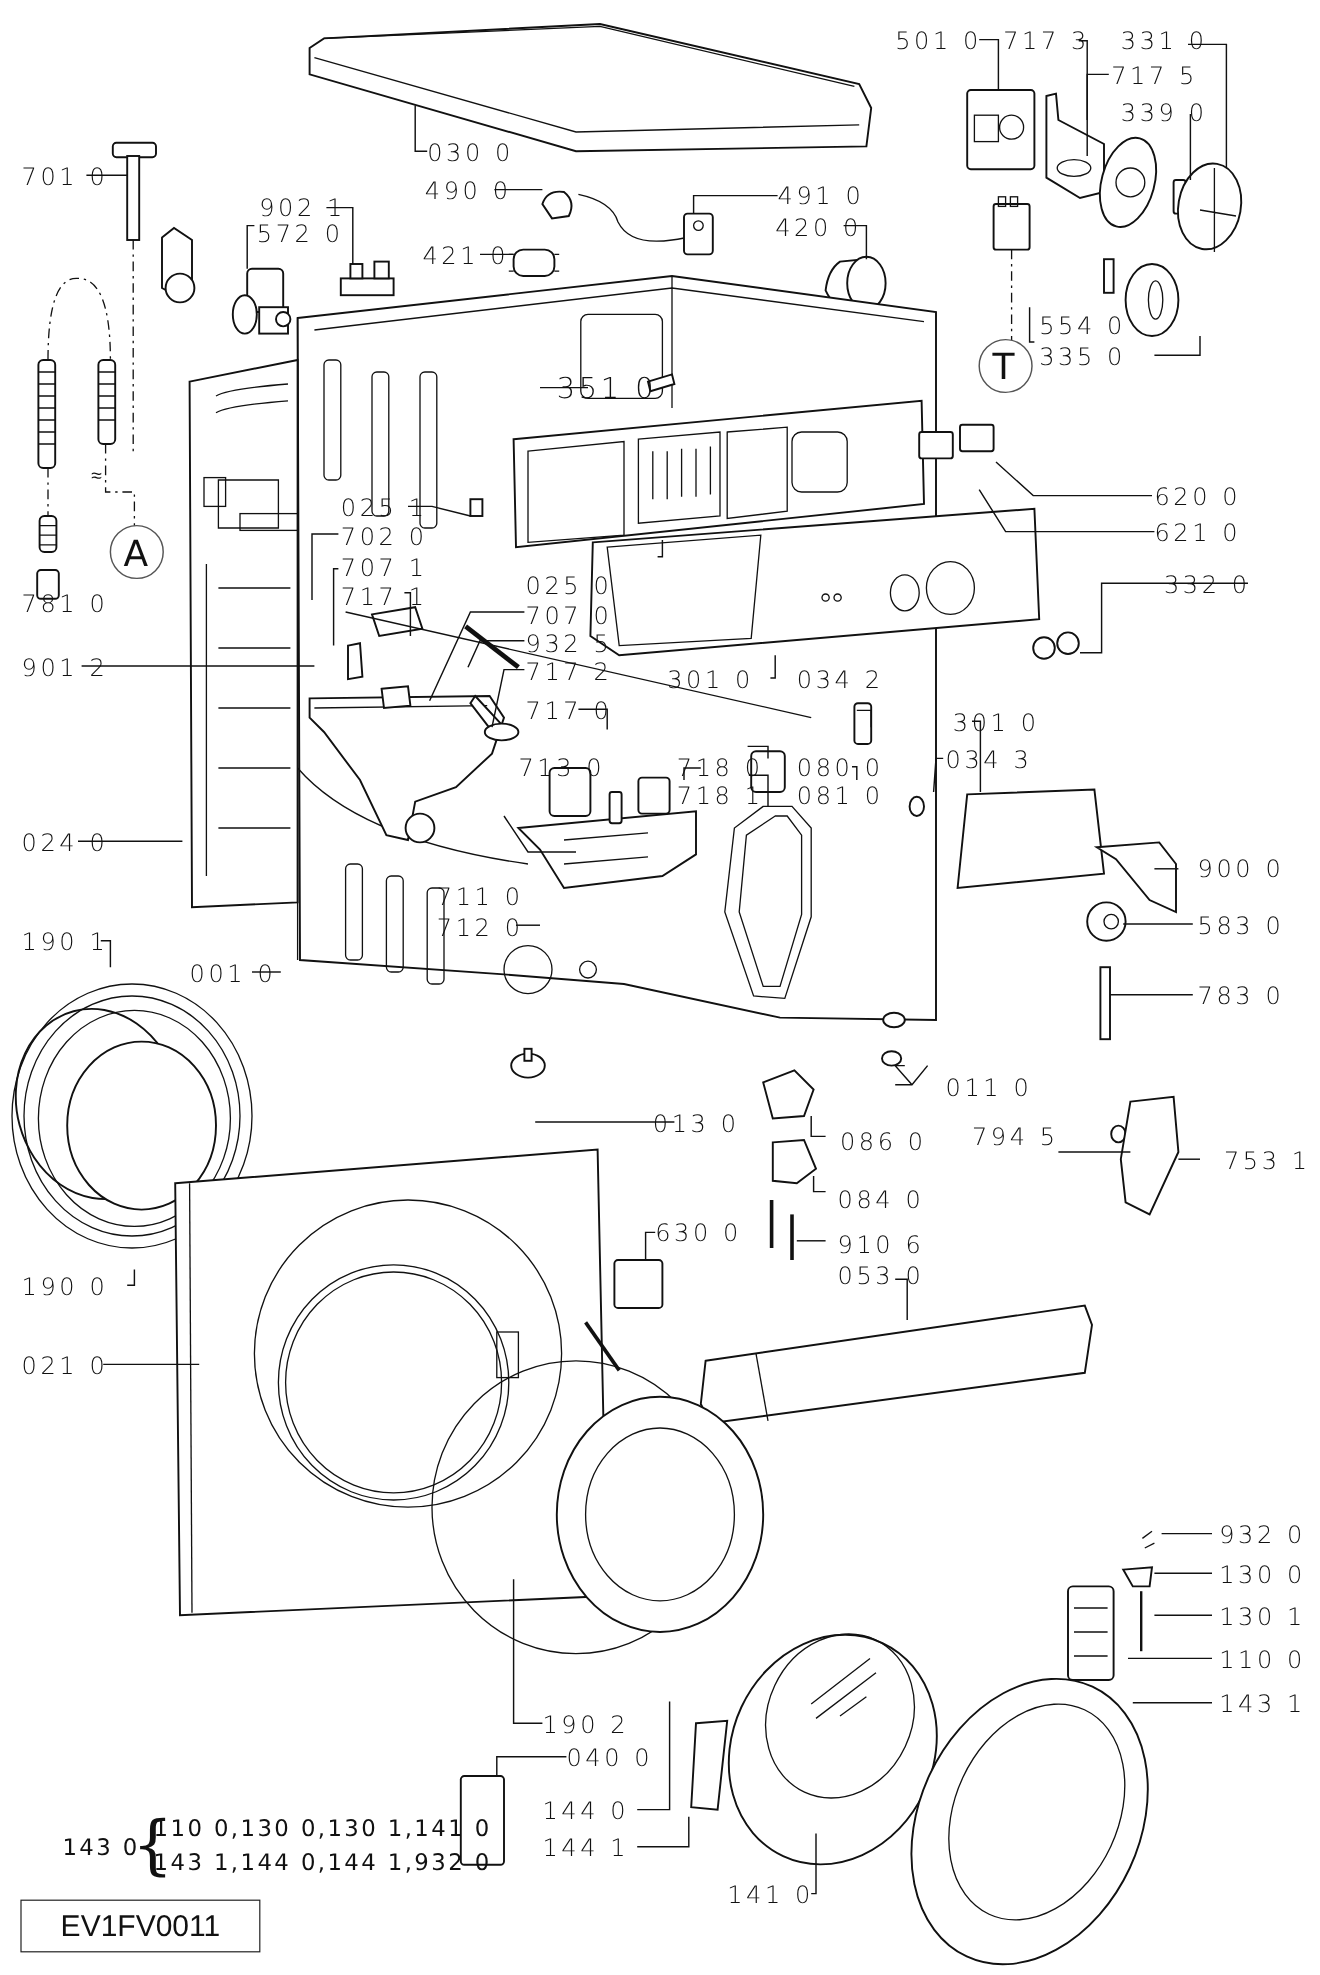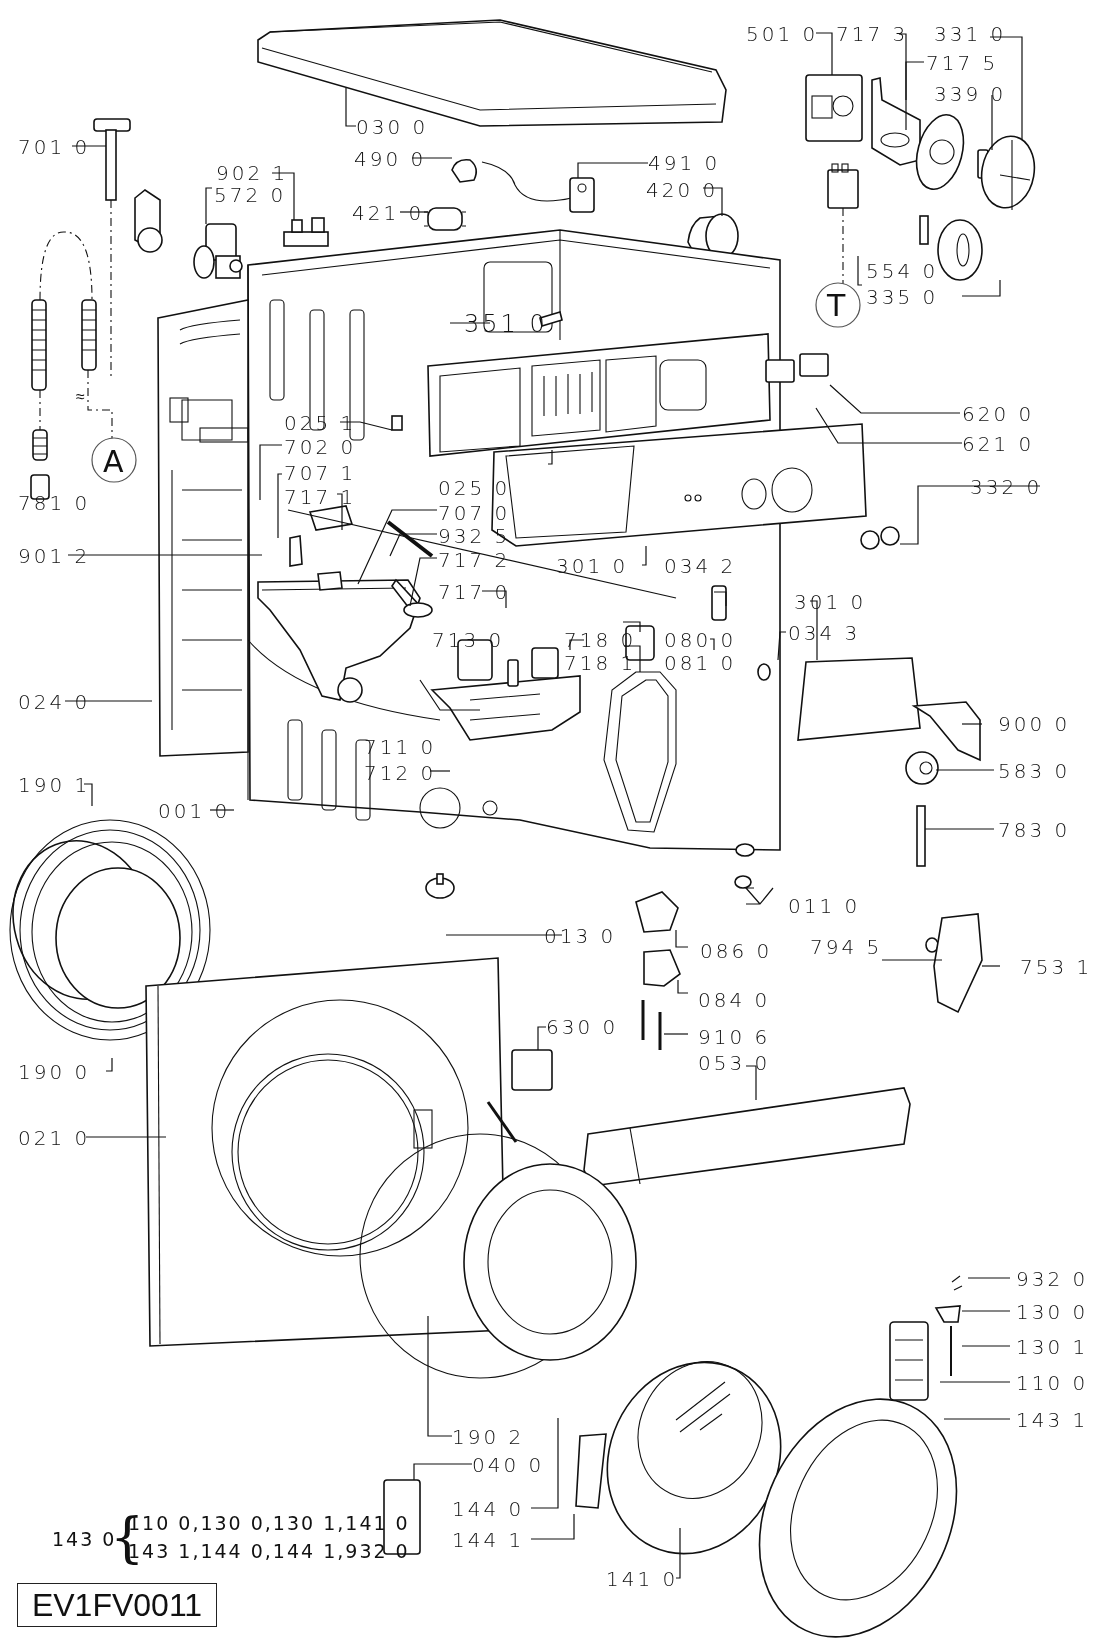--- a/index.html
+++ b/index.html
@@ -11,21 +11,21 @@
   .leader { fill: none; stroke: #111; stroke-width: 1.2; }
   .dash { fill: none; stroke: #111; stroke-width: 1.1; stroke-dasharray: 8 4 2 4; }
   .lbl { font-family: "DejaVu Sans", sans-serif; font-size: 20px; fill: #111;
          letter-spacing: 3px; font-weight: 300; }
   .lbl-big { font-size: 24px; }
   .circle-mark { fill: #fff; stroke: #555; stroke-width: 1.2; }
   .circle-text { font-family: "DejaVu Sans", sans-serif; font-size: 30px; fill: #111; }
   .note { font-family: "DejaVu Sans", sans-serif; font-size: 19px; fill: #111; letter-spacing: 2px; }
   .code-box { position: absolute; left: 17px; top: 1583px; width: 198px; height: 42px;
               border: 1.5px solid #222; display: flex; align-items: center; justify-content: center;
-              font-family: "Liberation Sans", sans-serif; font-size: 32px; color: #111; background: #fff; }
+              font-family: "Liberation Sans", sans-serif; font-size: 25px; color: #111; background: #fff; }
 </style>
 </head>
 <body>
 
 <svg id="diagram" viewBox="0 0 1100 1646" xmlns="http://www.w3.org/2000/svg">
 
   <g>
     <path class="part" d="M258,40 L270,32 L500,20 L716,70 L726,90 L722,122 L480,126 L258,62 Z"></path>
     <path class="part-thin" d="M262,48 L480,110 L716,104"></path>
     <path class="part-thin" d="M270,32 L500,22 L712,72"></path>

